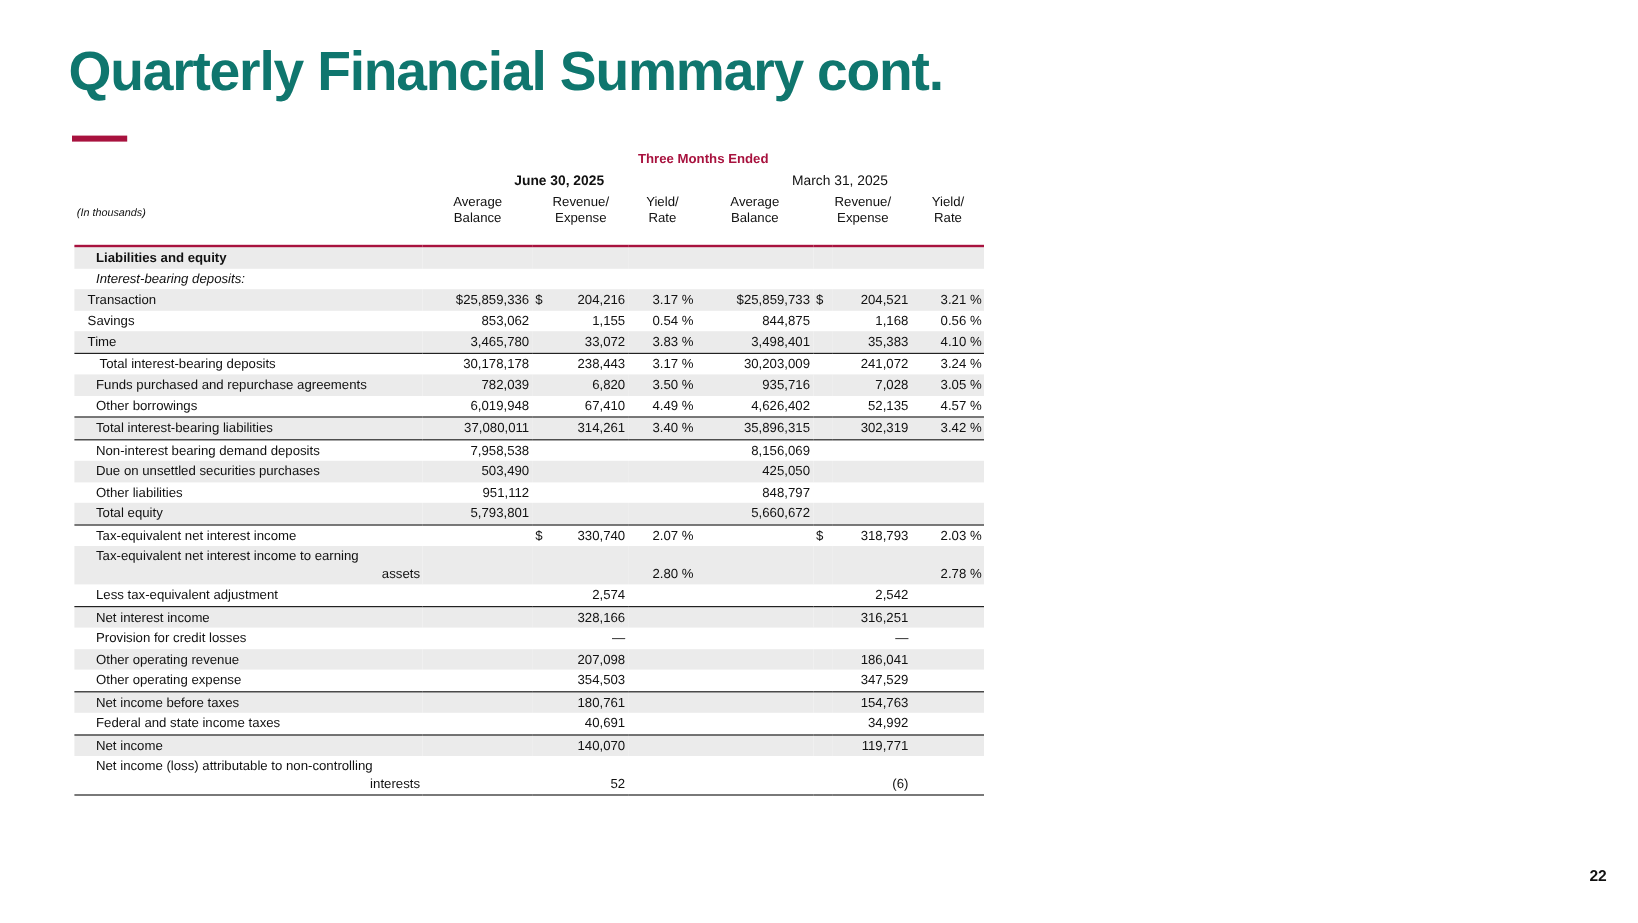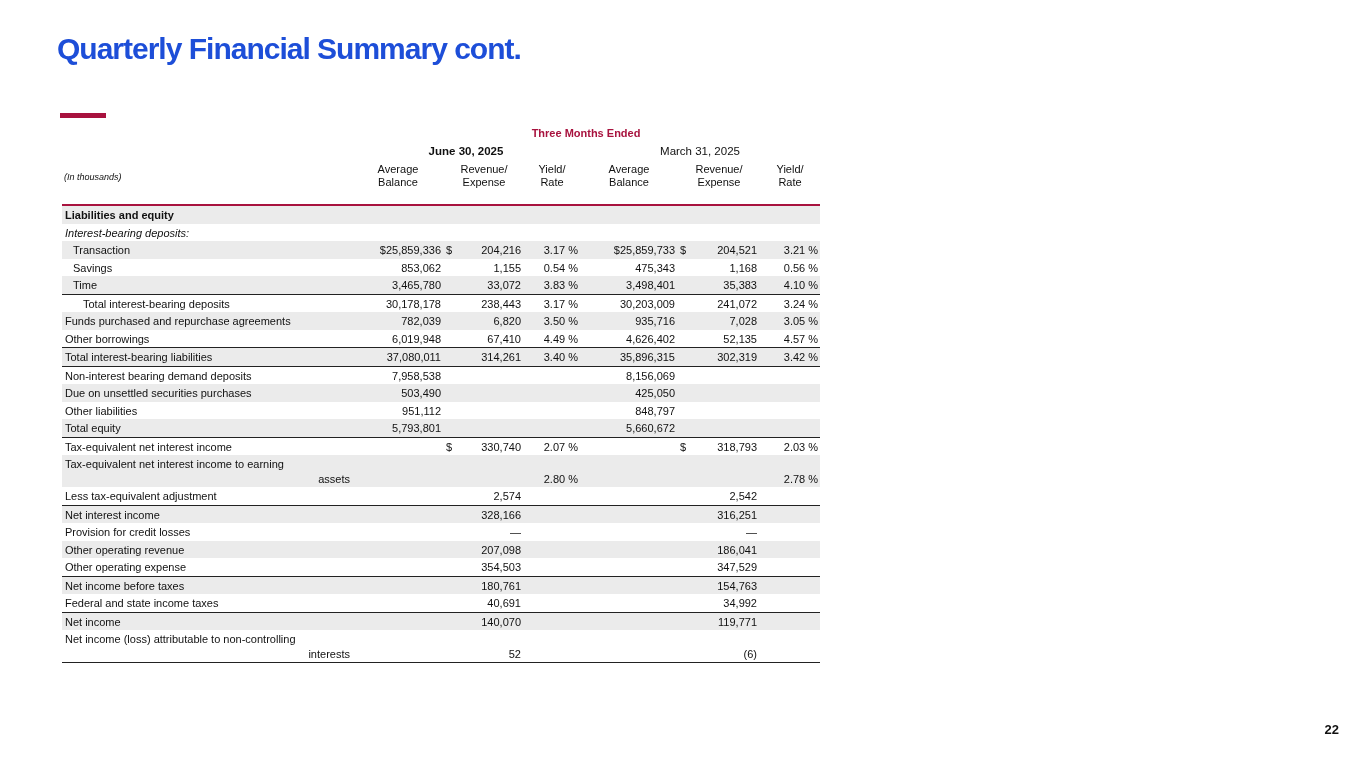--- a/index.html
+++ b/index.html
@@ -7,21 +7,21 @@
   html,body{ width:1365px; height:769px; }
   body{
     background:#fff;
     font-family:"Liberation Sans","DejaVu Sans",sans-serif;
     color:#111;
     position:relative;
     overflow:hidden;
   }
   .title{
     position:absolute; left:57px; top:32px;
-    font-size:30px; font-weight:700; color:#1d4ed8; letter-spacing:-1px;
+    font-size:46px; font-weight:700; color:#0f766e; letter-spacing:-1px;
     white-space:nowrap;
   }
   .dash{
     position:absolute; left:60px; top:113px;
     width:46px; height:5px; background:var(--accent);
   }
   .pagenum{
     position:absolute; right:26px; bottom:32px;
     font-size:13px; font-weight:700; color:#111;
   }
@@ -36,21 +36,21 @@
   }
   .super{ color:var(--accent); font-weight:700; text-align:center; font-size:11px; }
   .period{ text-align:center; font-size:11.5px; padding-bottom:3px; }
   .period.b{ font-weight:700; }
   .ch{ text-align:center; line-height:13px; padding-bottom:15px; }
   .units{ font-style:italic; font-size:9px; text-align:left; vertical-align:bottom; padding-left:2px; padding-bottom:20px; }
   .r-cols th{ border-bottom:2px solid var(--accent); }
   tbody tr:nth-child(odd){ background:var(--shade); }
   tbody tr.bt td{ border-top:1px solid #222; }
   tbody tr:last-child td{ border-bottom:1.5px solid #222; }
-  td.lbl{ text-align:left; padding-left:3px; }
+  td.lbl{ text-align:left; padding-left:18px; }
   tr.ind1 td.lbl{ padding-left:11px; }
   tr.ind2 td.lbl{ padding-left:21px; }
   tr.bold td.lbl{ font-weight:700; }
   tr.italic td.lbl{ font-style:italic; }
   td.num{ text-align:right; padding-right:3px; }
   td.dol{ text-align:left; padding-left:2px; }
   td.pct{ text-align:right; padding-right:2px; }
   .cont{ padding-left:10px;text-align:right; }
 </style>
 </head>
@@ -145,21 +145,21 @@
             <td class="dol">$</td>
             <td class="num">204,521</td>
             <td class="pct">3.21 %</td>
           </tr>
           <tr class="ind1">
             <td class="lbl">Savings</td>
             <td class="num">853,062</td>
             <td class="dol"></td>
             <td class="num">1,155</td>
             <td class="pct">0.54 %</td>
-            <td class="num">475,343</td>
+            <td class="num">844,875</td>
             <td class="dol"></td>
             <td class="num">1,168</td>
             <td class="pct">0.56 %</td>
           </tr>
           <tr class="ind1">
             <td class="lbl">Time</td>
             <td class="num">3,465,780</td>
             <td class="dol"></td>
             <td class="num">33,072</td>
             <td class="pct">3.83 %</td>

